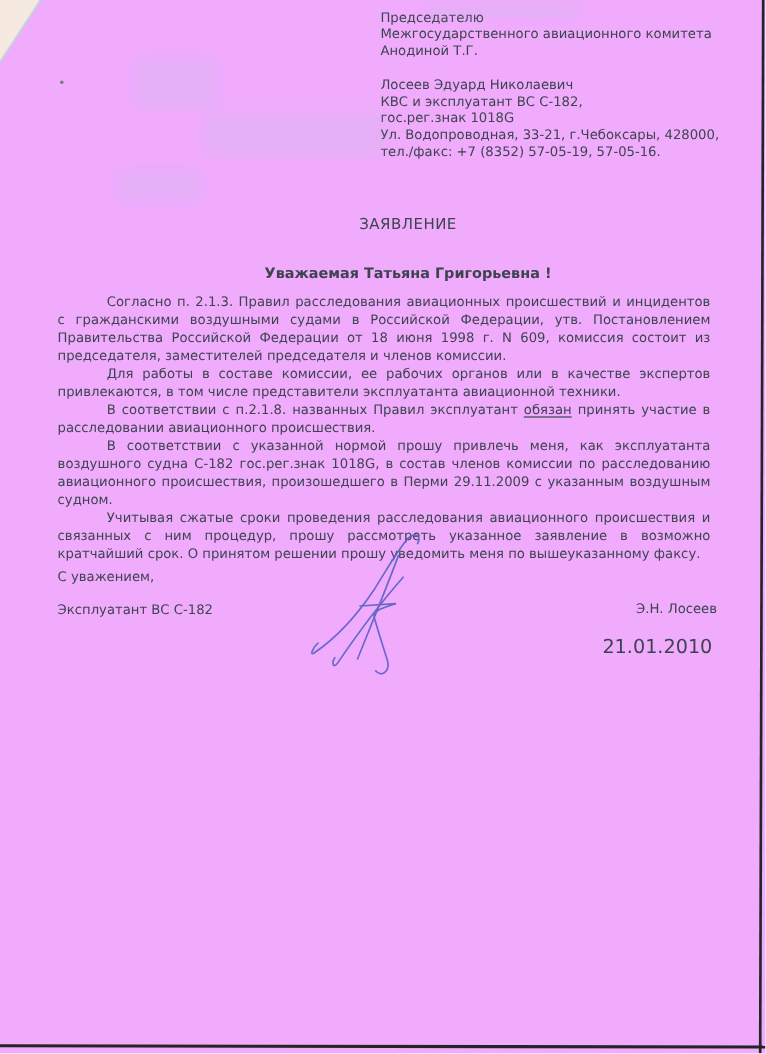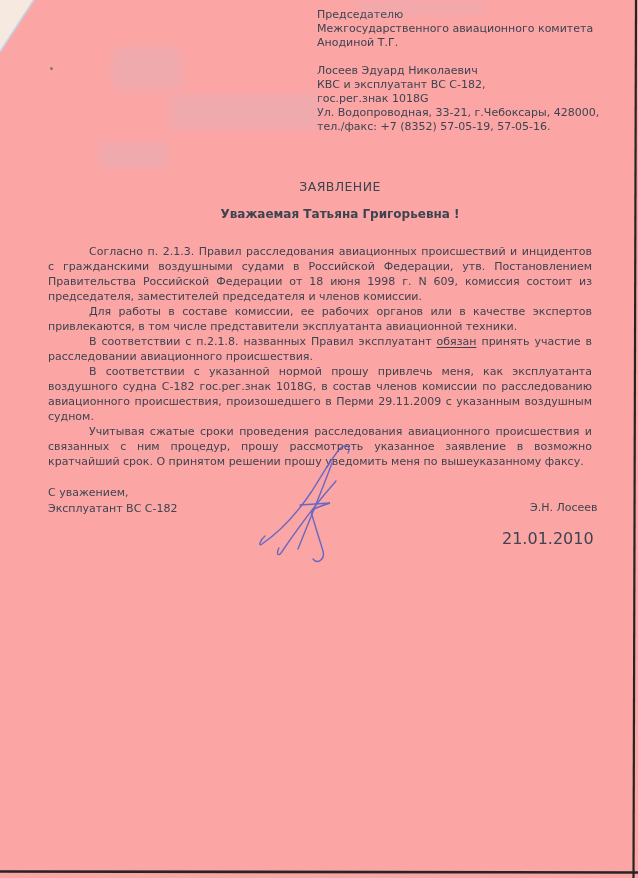--- a/index.html
+++ b/index.html
@@ -1,51 +1,51 @@
 <!DOCTYPE html>
 <html style="--ink: #3d4450; --sig: #5c63c6; --edge: #242424; --corner: #f6e9e0; --cornerEdge: #c3cfdf;"><head>
 <meta charset="utf-8">
 <style>
   html,body{margin:0;padding:0;background:#ffffff;}
   .page{
     position:relative;
     width:638px;height:878px;
-    background:#fca5a5;
+    background:#f0abfc;
     overflow:hidden;
     font-family:"DejaVu Sans","Liberation Sans",sans-serif;
     color:var(--ink,#3d4450);
   }
   
   .addr{
     position:absolute;left:317px;top:8px;width:300px;
     font-size:11px;line-height:14px;
   }
   .addr .block{margin-bottom:14px;}
   .addr div{white-space:nowrap;}
   
   .title{
     position:absolute;left:60px;top:179px;width:560px;
     text-align:center;font-size:12.5px;font-weight:normal;letter-spacing:.4px;
   }
   .greeting{
-    position:absolute;left:60px;top:207px;width:560px;
+    position:absolute;left:60px;top:221px;width:560px;
     text-align:center;font-size:12px;font-weight:bold;
   }
   
   .body{
     position:absolute;left:48px;top:244px;width:544px;
     font-size:11px;line-height:15px;
   }
   .body p{
     margin:0;text-indent:41px;
     text-align:justify;text-align-last:left;
   }
   .u{text-decoration:underline;text-underline-offset:2px;}
   
-  .sal{position:absolute;left:48px;top:474px;font-size:11px;margin-top:12px;}
+  .sal{position:absolute;left:48px;top:474px;font-size:11px;}
   .role{position:absolute;left:48px;top:502px;font-size:11px;}
   .name{position:absolute;left:530px;top:501px;font-size:11px;}
   .date{position:absolute;left:502px;top:529px;font-size:16px;}
   
   .sig{position:absolute;left:248px;top:441px;width:115px;height:130px;}
   
   .artifacts{position:absolute;left:0;top:0;width:638px;height:878px;pointer-events:none;}
   .ghost{
     position:absolute;background:rgba(176,198,226,.16);
     filter:blur(4px);border-radius:8px;

